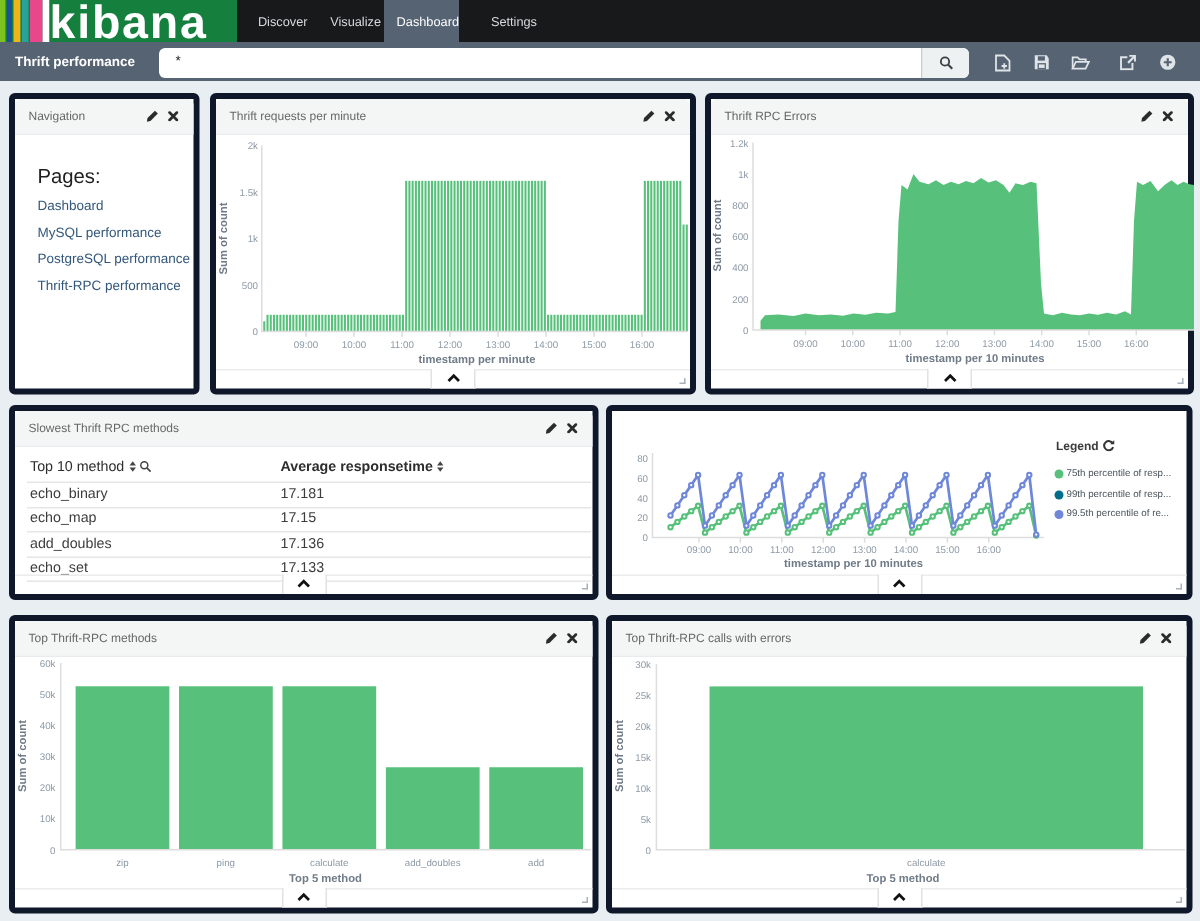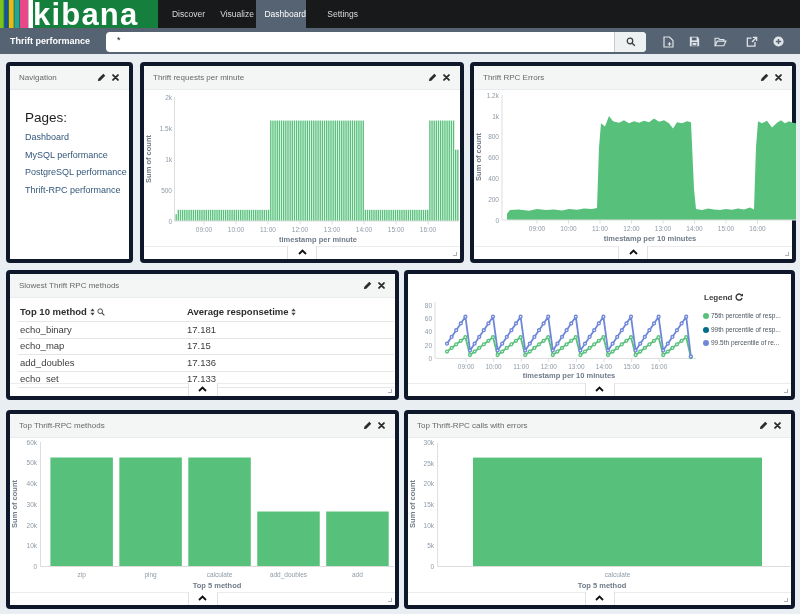--- a/index.html
+++ b/index.html
@@ -319,21 +319,21 @@
   </div>
 <div class="panel" style="left:6px;top:270px;width:393px;height:130px">
     <div class="ph">Slowest Thrift RPC methods<div class="phicons">
         <svg class="isvg" width="9" height="9" viewBox="0 0 12 12">
           <path fill="#2b2b2b" d="M8.4 1.0 L11.0 3.6 L4.4 10.2 L1.2 10.8 L1.8 7.6 Z"></path>
         </svg>
         <svg class="isvg" width="7" height="7" viewBox="0 0 10 10">
           <path stroke="#2b2b2b" stroke-width="2.6" stroke-linecap="round" d="M1.5 1.5 L8.5 8.5 M8.5 1.5 L1.5 8.5"></path>
         </svg>
       </div></div>
-    <div class="abs" style="left:10px;top:32px;font-size:9.5px;font-weight:bold;color:#2d2d2d">Top 10 method <svg class="isvg" width="5" height="8" viewBox="0 0 7 10">
+    <div class="abs" style="left:10px;top:32px;font-size:9.5px;font-weight:normal;color:#2d2d2d">Top 10 method <svg class="isvg" width="5" height="8" viewBox="0 0 7 10">
         <path d="M3.5 0 L6.5 4 H0.5 z" fill="#444"></path>
         <path d="M3.5 10 L6.5 6 H0.5 z" fill="#444"></path>
       </svg> <svg class="isvg" width="8" height="8" viewBox="0 0 13 13">
         <circle cx="5.2" cy="5.2" r="3.8" fill="none" stroke="#444" stroke-width="1.6"></circle>
         <path d="M8 8 L12 12" stroke="#444" stroke-width="1.8"></path>
       </svg></div>
     <div class="abs" style="left:177px;top:32px;font-size:9.5px;font-weight:bold;color:#2d2d2d">Average responsetime <svg class="isvg" width="5" height="8" viewBox="0 0 7 10">
         <path d="M3.5 0 L6.5 4 H0.5 z" fill="#444"></path>
         <path d="M3.5 10 L6.5 6 H0.5 z" fill="#444"></path>
       </svg></div>

